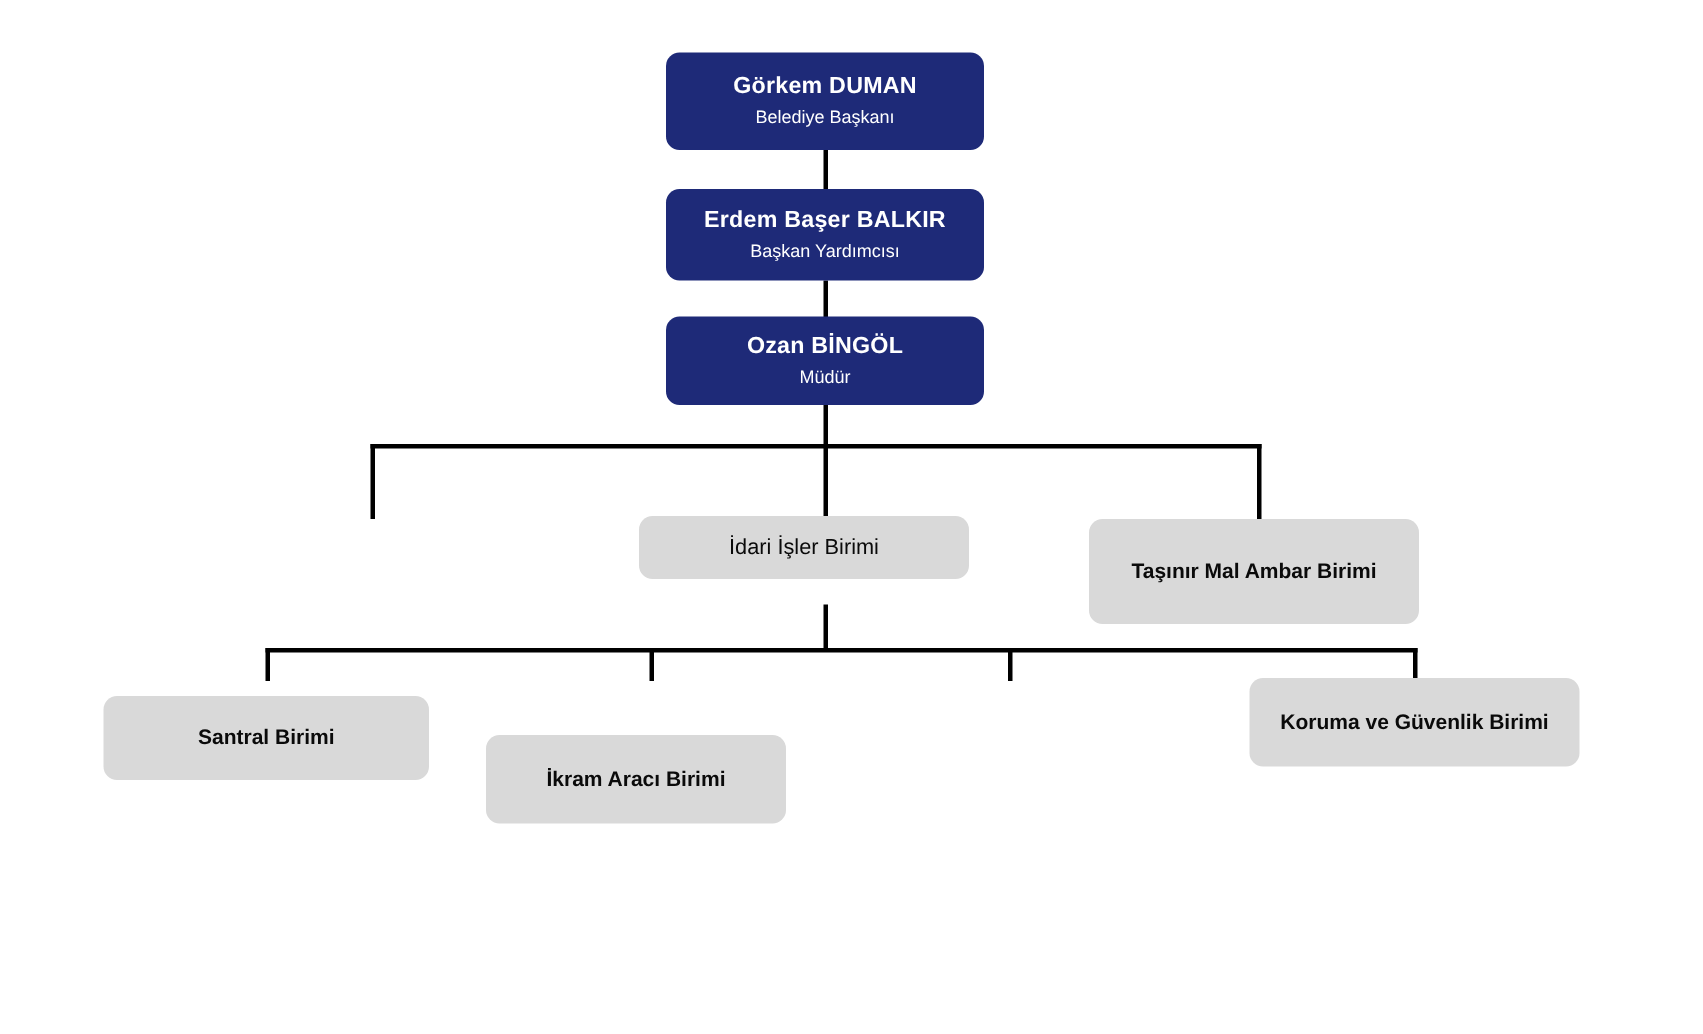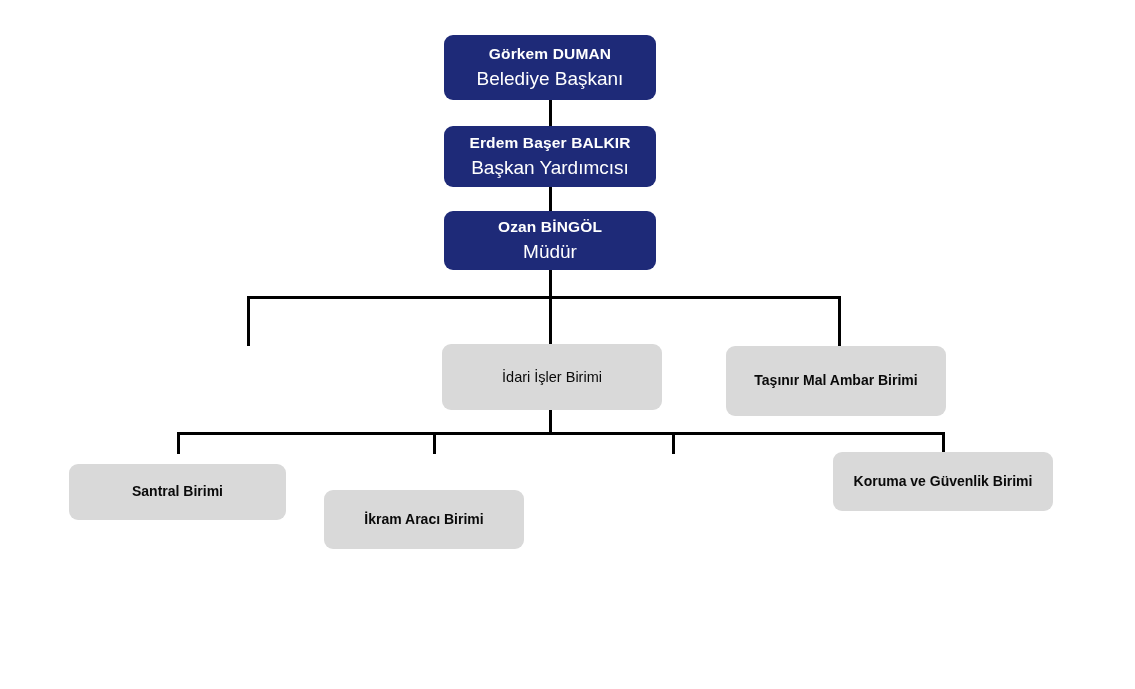--- a/index.html
+++ b/index.html
@@ -41,21 +41,21 @@
     background: #d9d9d9;
     color: #0a0a0a;
   }
   .node .name {
     font-size: 15.5px;
     font-weight: bold;
     letter-spacing: 0.15px;
     white-space: nowrap;
   }
   .node .title {
-    font-size: 19px;
+    font-size: 12px;
     font-weight: normal;
     margin-top: 3px;
     white-space: nowrap;
   }
   .node .unit-label {
     font-size: 14px;
     font-weight: bold;
     padding: 0 10px;
   }
   .node .unit-label.regular {
@@ -103,21 +103,21 @@
     <span class="name">Ozan BİNGÖL</span>
     <span class="title">Müdür</span>
   </div>
 
   <div class="node exec" style="left:444px; top:126px; width:212px; height:61px;">
     <span class="name">Erdem Başer BALKIR</span>
     <span class="title">Başkan Yardımcısı</span>
   </div>
 
 
-  <div class="node unit" style="left:442px; top:344px; width:220px; height:66px;">
+  <div class="node unit" style="left:426px; top:344px; width:220px; height:42px;">
     <span class="unit-label regular">İdari İşler Birimi</span>
   </div>
 
   <div class="node unit" style="left:726px; top:346px; width:220px; height:70px;">
     <span class="unit-label">Taşınır Mal Ambar Birimi</span>
   </div>
 
   <div class="node unit" style="left:69px; top:464px; width:217px; height:56px;">
     <span class="unit-label">Santral Birimi</span>
   </div>

